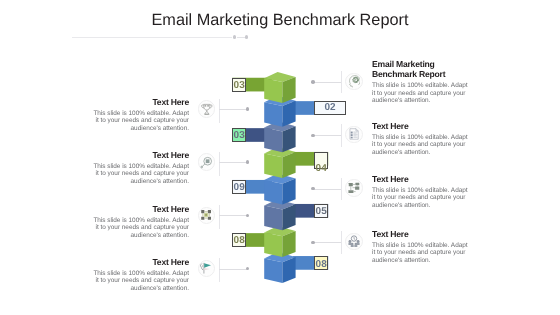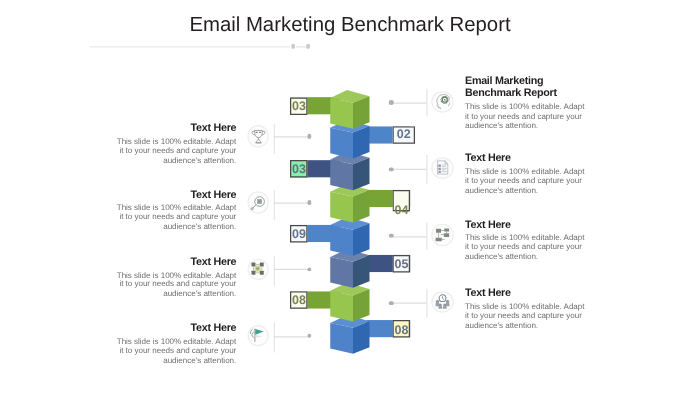--- a/index.html
+++ b/index.html
@@ -247,21 +247,21 @@
           </g>
           <g fill="#9aa1ab">
             <path d="M0.6 11.0c0-1.1 0.9-1.9 2.0-1.9s2.0 0.8 2.0 1.9v2.6H0.6z"></path>
             <path d="M11.4 11.0c0-1.1 0.9-1.9 2.0-1.9s2.0 0.8 2.0 1.9v2.6h-4z"></path>
             <path d="M3.6 14.6c0-1.1 0.9-1.9 2.0-1.9s2.0 0.8 2.0 1.9v1.6H3.6z"></path>
             <path d="M8.4 14.6c0-1.1 0.9-1.9 2.0-1.9s2.0 0.8 2.0 1.9v1.6H8.4z"></path>
           </g>
         </svg>
       </div>
       <div class="numlbl" style="left: 232.2px; top: 77.75px; width: 14.3px; height: 13.7px; border: 0.75px solid rgb(74, 74, 74); background: rgb(250, 252, 239); color: rgb(125, 130, 83); font-size: 10px; padding-top: 1.5px;">03</div>
-      <div class="numlbl" style="left: 313.7px; top: 101.15px; width: 18px; height: 13.7px; border: 0.75px solid rgb(74, 74, 74); background: rgb(247, 250, 253); color: rgb(101, 116, 140); font-size: 10px; padding-top: 0;">02</div>
+      <div class="numlbl" style="left: 313.7px; top: 101.15px; width: 32px; height: 13.7px; border: 0.75px solid rgb(74, 74, 74); background: rgb(247, 250, 253); color: rgb(101, 116, 140); font-size: 10px; padding-top: 0;">02</div>
       <div class="numlbl" style="left: 232.2px; top: 128.15px; width: 14.3px; height: 13.7px; border: 0.75px solid rgb(74, 74, 74); background: #86efac; color: rgb(104, 112, 126); font-size: 10px; padding-top: 1.5px;">03</div>
       <div class="numlbl" style="left: 313.7px; top: 151.95px; width: 14.3px; height: 13.7px; border: 0.75px solid rgb(74, 74, 74); background: rgb(250, 252, 239); color: rgb(125, 130, 83); font-size: 10px; padding-top: 15px;">04</div>
       <div class="numlbl" style="left: 232.2px; top: 179.95px; width: 14.3px; height: 13.7px; border: 0.75px solid rgb(74, 74, 74); background: rgb(247, 250, 253); color: rgb(101, 116, 140); font-size: 10px; padding-top: 1.5px;">09</div>
       <div class="numlbl" style="left: 313.7px; top: 203.95px; width: 14.3px; height: 13.7px; border: 0.75px solid rgb(74, 74, 74); background: rgb(247, 249, 252); color: rgb(104, 112, 126); font-size: 10px; padding-top: 1.5px;">05</div>
       <div class="numlbl" style="left: 232.2px; top: 233.15px; width: 14.3px; height: 13.7px; border: 0.75px solid rgb(74, 74, 74); background: rgb(250, 252, 239); color: rgb(125, 130, 83); font-size: 10px; padding-top: 1.5px;">08</div>
       <div class="numlbl" style="left: 313.7px; top: 256.05px; width: 14.3px; height: 13.7px; border: 0.75px solid rgb(74, 74, 74); background: #fef9c3; color: rgb(101, 116, 140); font-size: 10px; padding-top: 4px;">08</div>
     </div>
 </div>
 
 </body></html>

